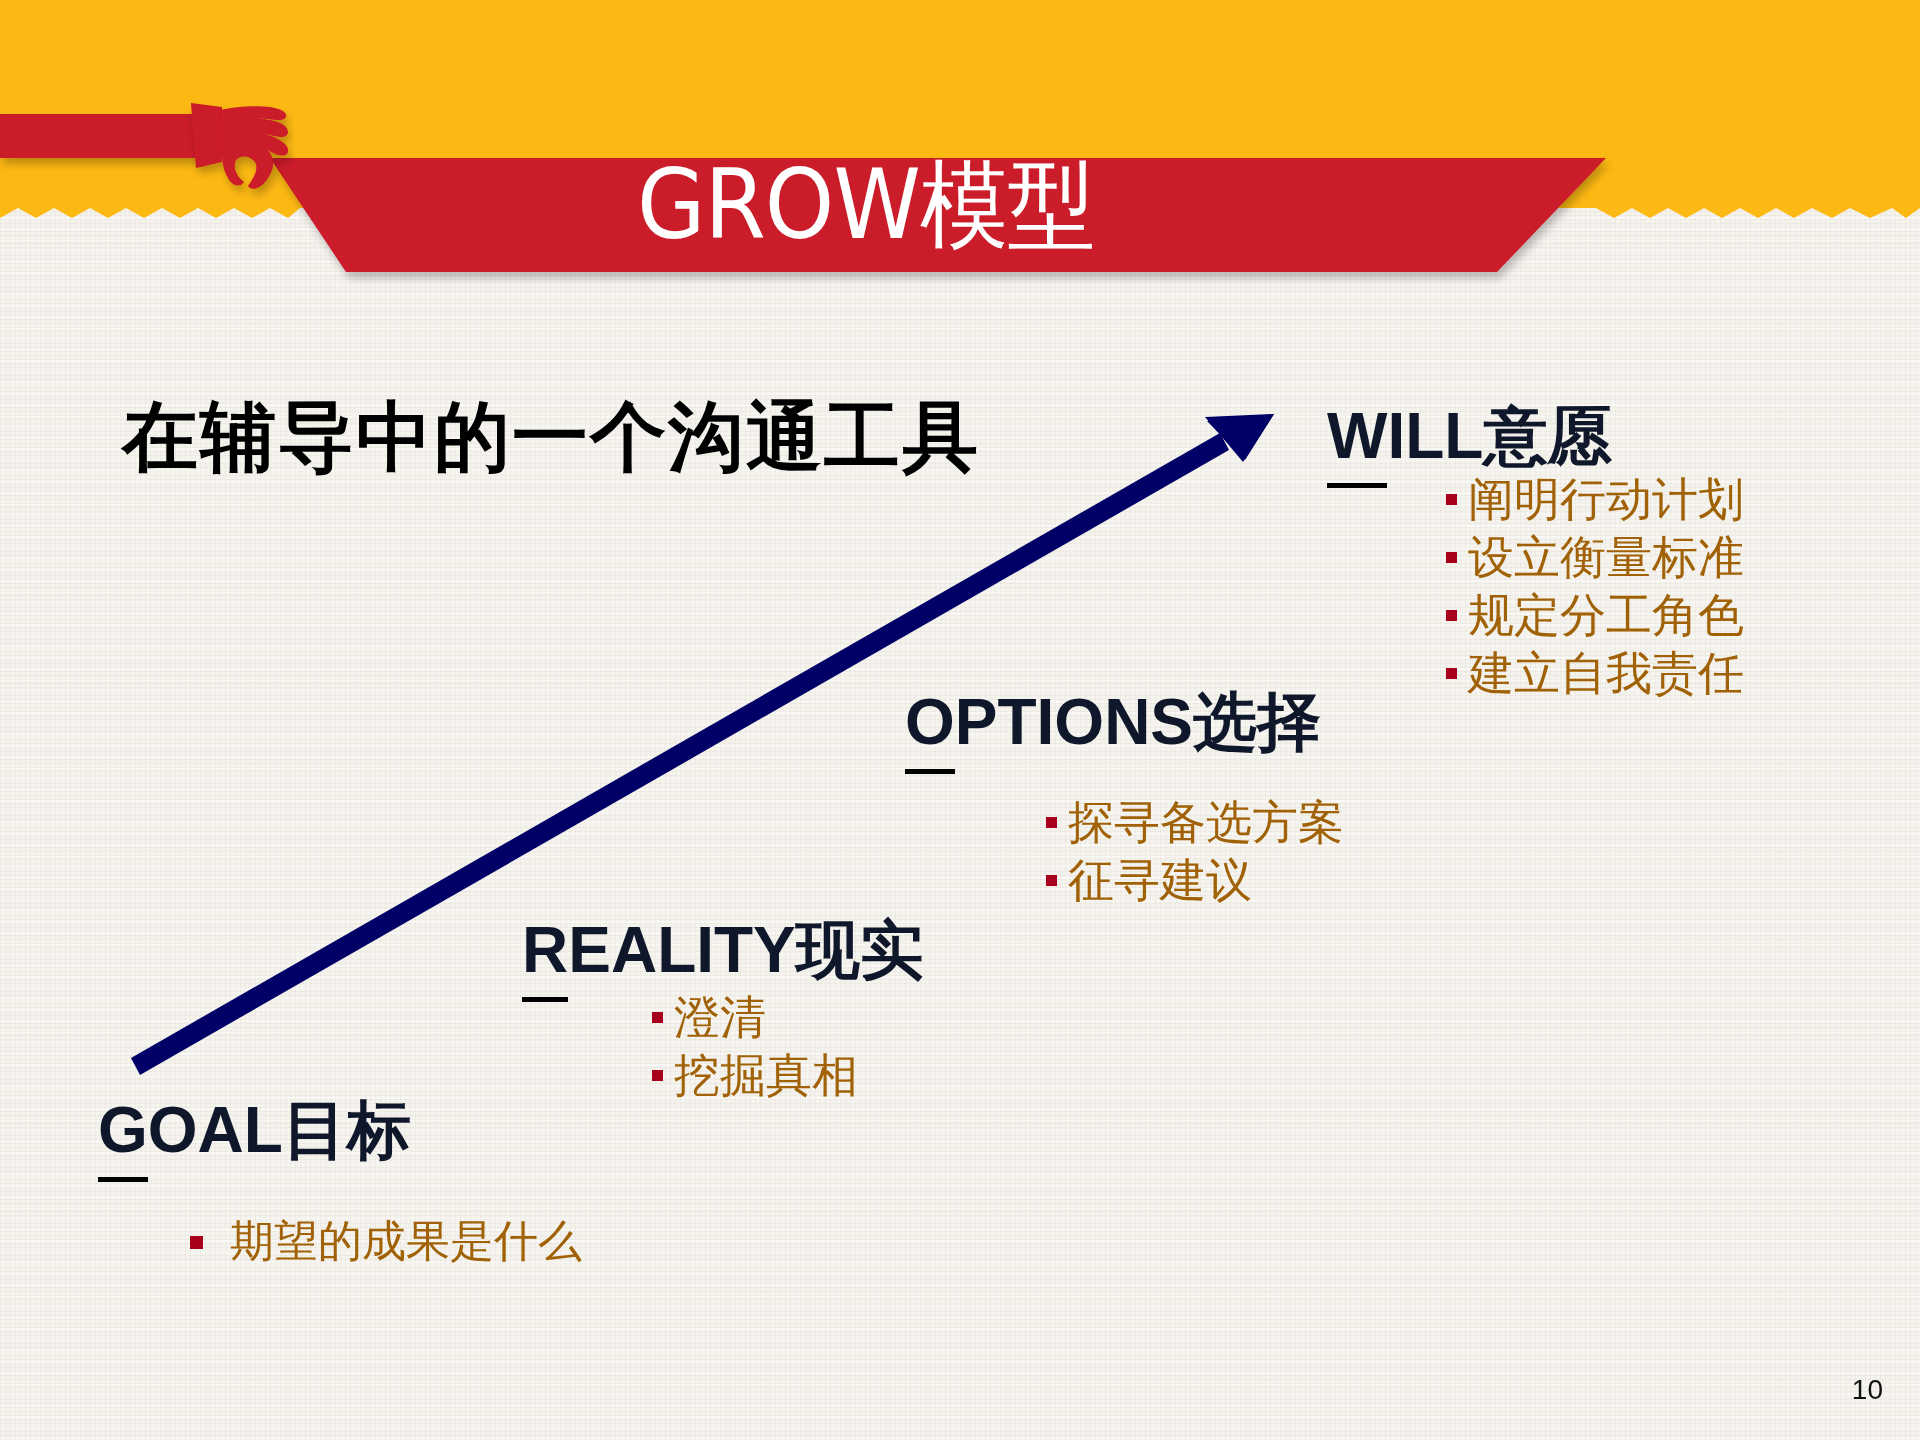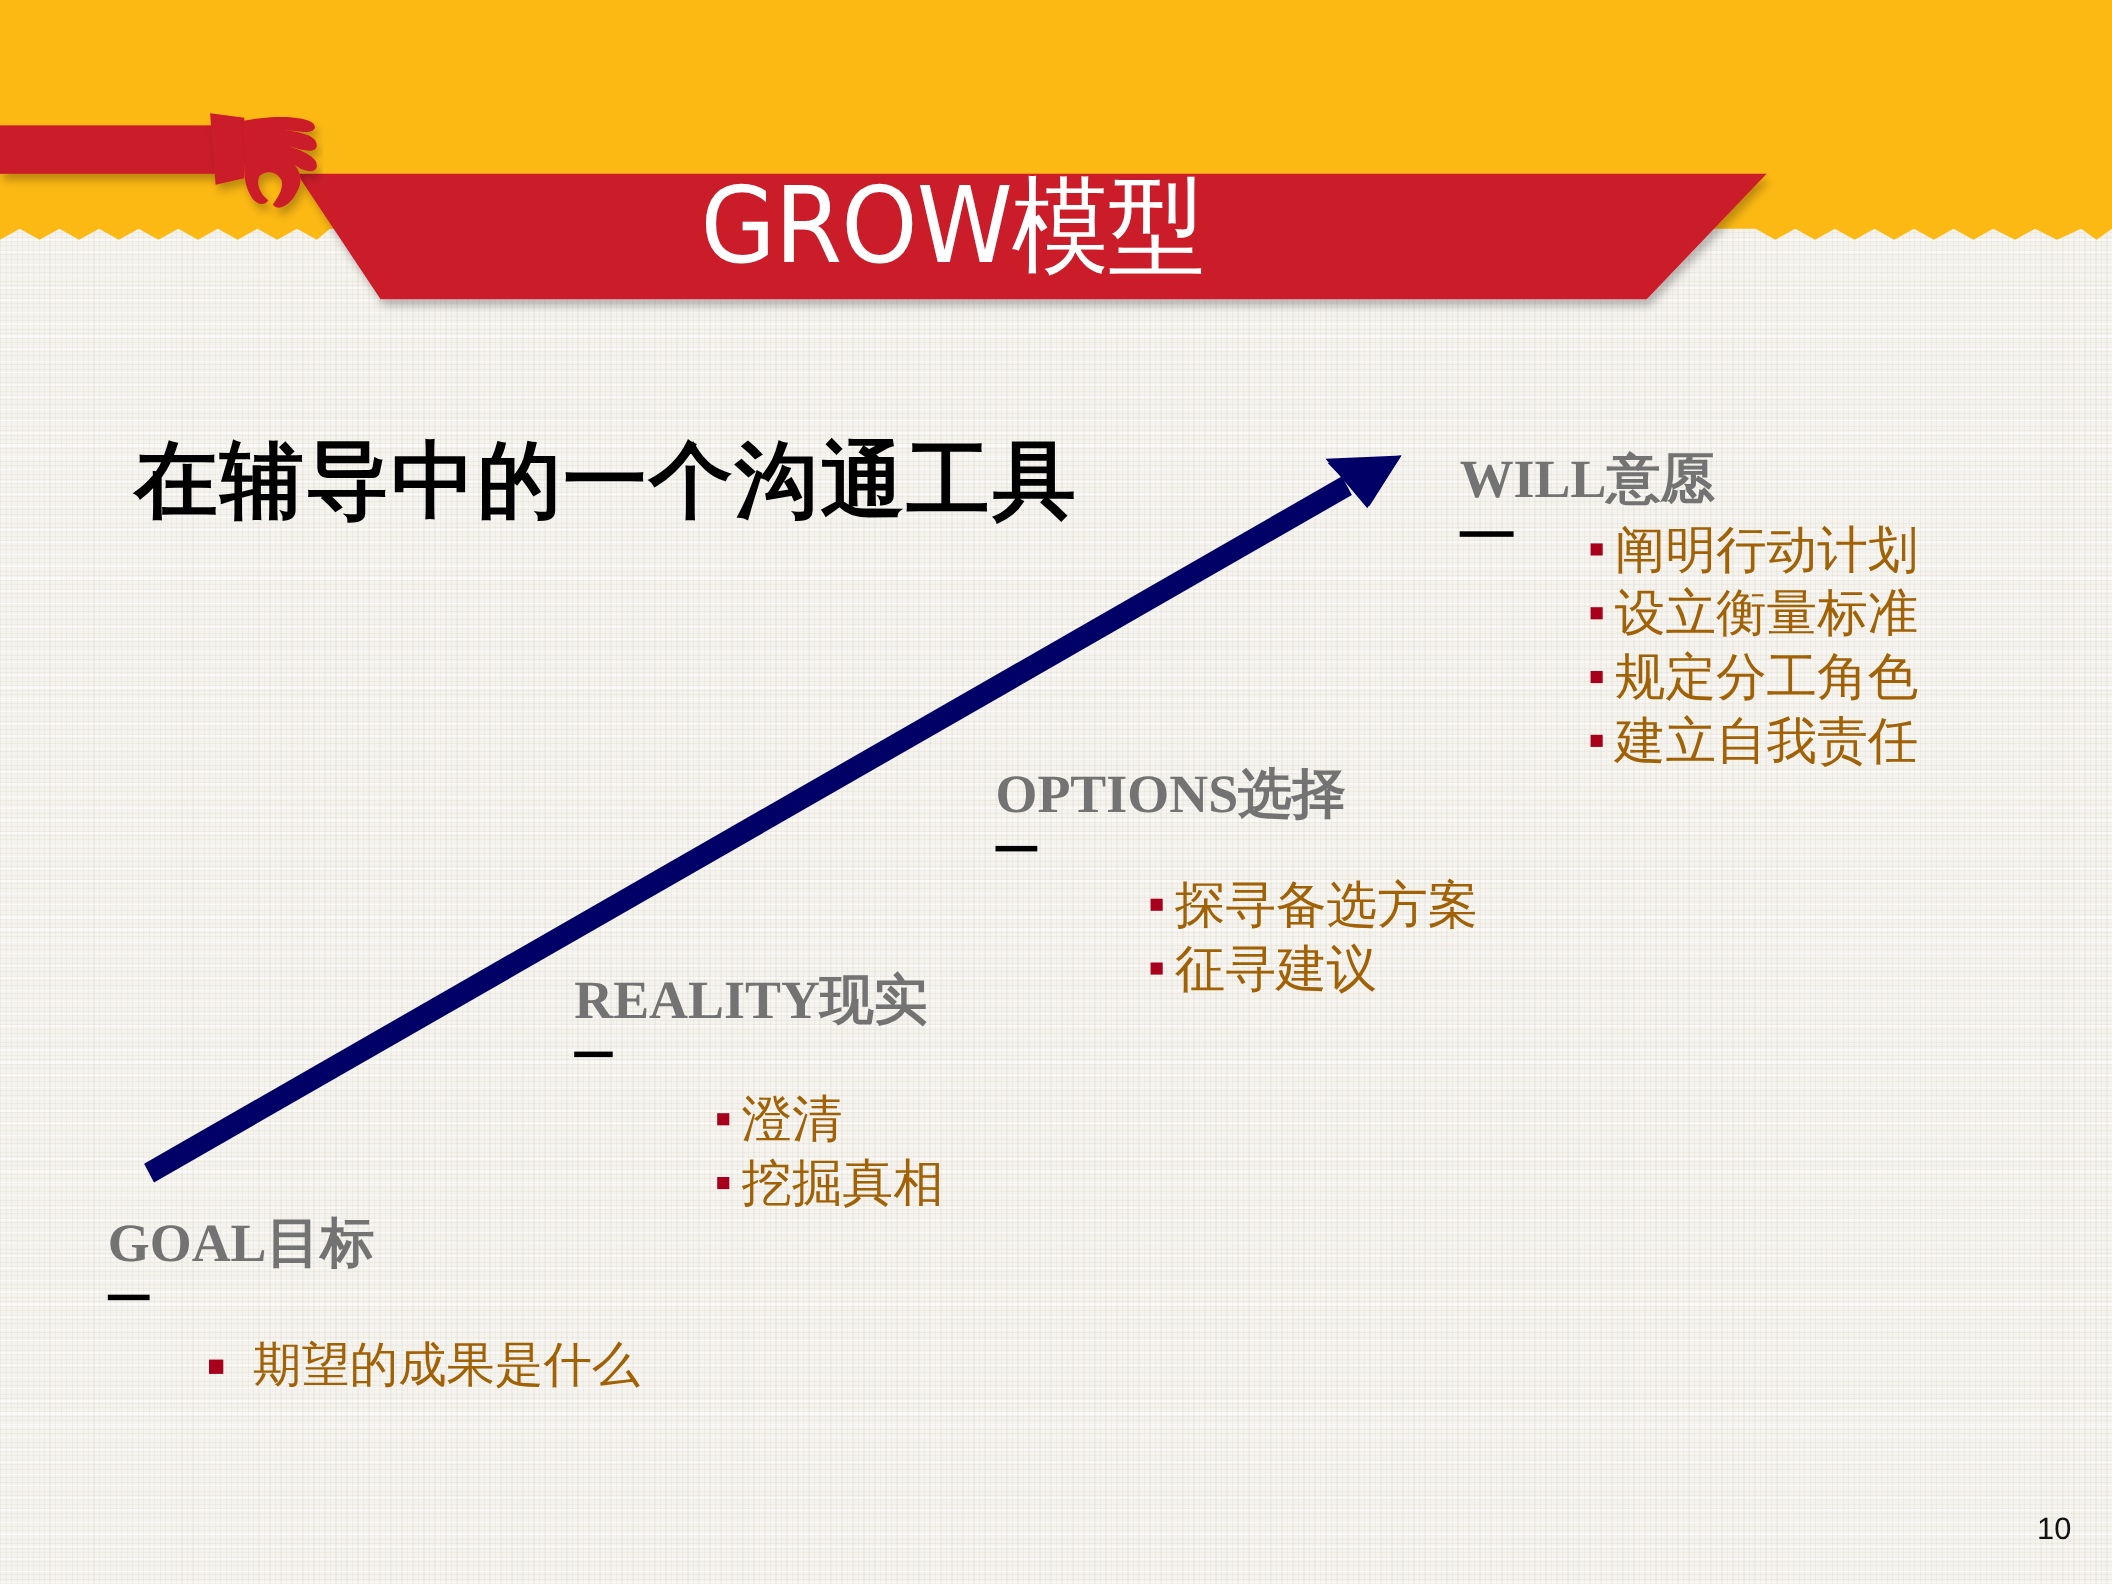--- a/index.html
+++ b/index.html
@@ -12,22 +12,22 @@
       repeating-linear-gradient(90deg, rgba(180,170,150,0.10) 0px, rgba(180,170,150,0.10) 1px, transparent 1px, transparent 5px),
       repeating-linear-gradient(0deg, rgba(255,255,255,0.5) 0px, rgba(255,255,255,0.5) 2px, transparent 2px, transparent 11px);
   }
   svg.deco { position:absolute; left:0; top:0; }
   .title { position:absolute; left:0; width:1732px; top:150px; text-align:center;
     color:#ffffff; font-size:96px; font-family:"DejaVu Sans", sans-serif; font-weight:normal;
     letter-spacing:-1px; line-height:110px; padding-left:0; }
   .title span { display:inline-block; transform:scaleX(0.92); }
   .subtitle { position:absolute; left:122px; top:392px; font-size:76px; font-weight:bold;
     color:#000; font-family:"DejaVu Sans", sans-serif; line-height:90px; letter-spacing:2px; }
-  .heading { position:absolute; font-weight:bold; color:#737373; font-size:49px; line-height:80px;
-    font-family:Liberation Serif, serif; white-space:nowrap; }
+  .heading { position:absolute; font-weight:bold; color:#0f172a; font-size:64px; line-height:80px;
+    font-family:Liberation Sans, sans-serif; white-space:nowrap; }
   .heading .first { position:relative; display:inline-block; }
   .heading .first::after { content:""; position:absolute; left:0; right:0; bottom:-12px; height:5px; background:#000; }
   .bullets { position:absolute; list-style:none; margin:0; padding:0; }
   .bullets li { position:relative; font-family:"DejaVu Serif", serif; font-size:46px; color:#a16207;
     line-height:58px; padding-left:22px; white-space:nowrap; }
   .bullets li .sq { position:absolute; left:0; top:24px; width:11px; height:11px; background:#a8001c; }
   .bullets.goal li { padding-left:40px; font-size:44px; }
   .bullets.goal li .sq { left:0; top:24px; width:13px; height:13px; }
   .pagenum { position:absolute; right:37px; top:1374px; font-size:28px; color:#111; }
 </style>
@@ -80,21 +80,21 @@
   <li><span class="sq"></span><span>规定分工角色</span></li>
   <li><span class="sq"></span><span>建立自我责任</span></li>
 </ul>
 
 <div class="heading" style="left:905px; top:682px;"><span class="first">O</span><span>PTIONS选择</span></div>
 <ul class="bullets" style="left:1046px; top:793px;">
   <li><span class="sq"></span><span>探寻备选方案</span></li>
   <li><span class="sq"></span><span>征寻建议</span></li>
 </ul>
 
-<div class="heading" style="left:522px; top:869px;"><span class="first">R</span><span>EALITY现实</span></div>
+<div class="heading" style="left:522px; top:910px;"><span class="first">R</span><span>EALITY现实</span></div>
 <ul class="bullets" style="left:652px; top:988px;">
   <li><span class="sq"></span><span>澄清</span></li>
   <li><span class="sq"></span><span>挖掘真相</span></li>
 </ul>
 
 <div class="heading" style="left:98px; top:1090px;"><span class="first">G</span><span>OAL目标</span></div>
 <ul class="bullets goal" style="left:190px; top:1212px;">
   <li><span class="sq"></span><span>期望的成果是什么</span></li>
 </ul>
 

